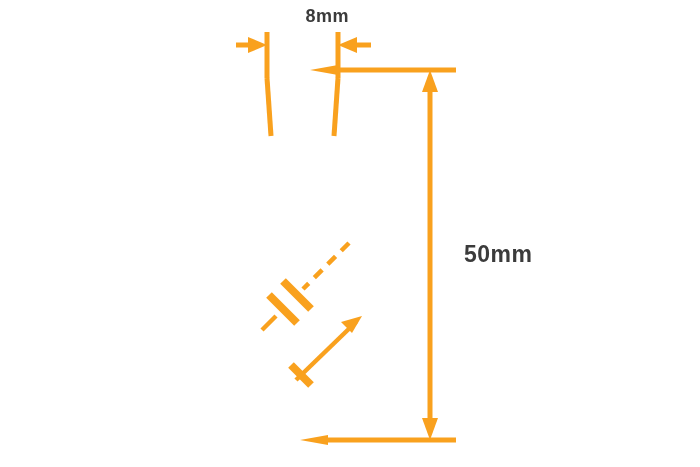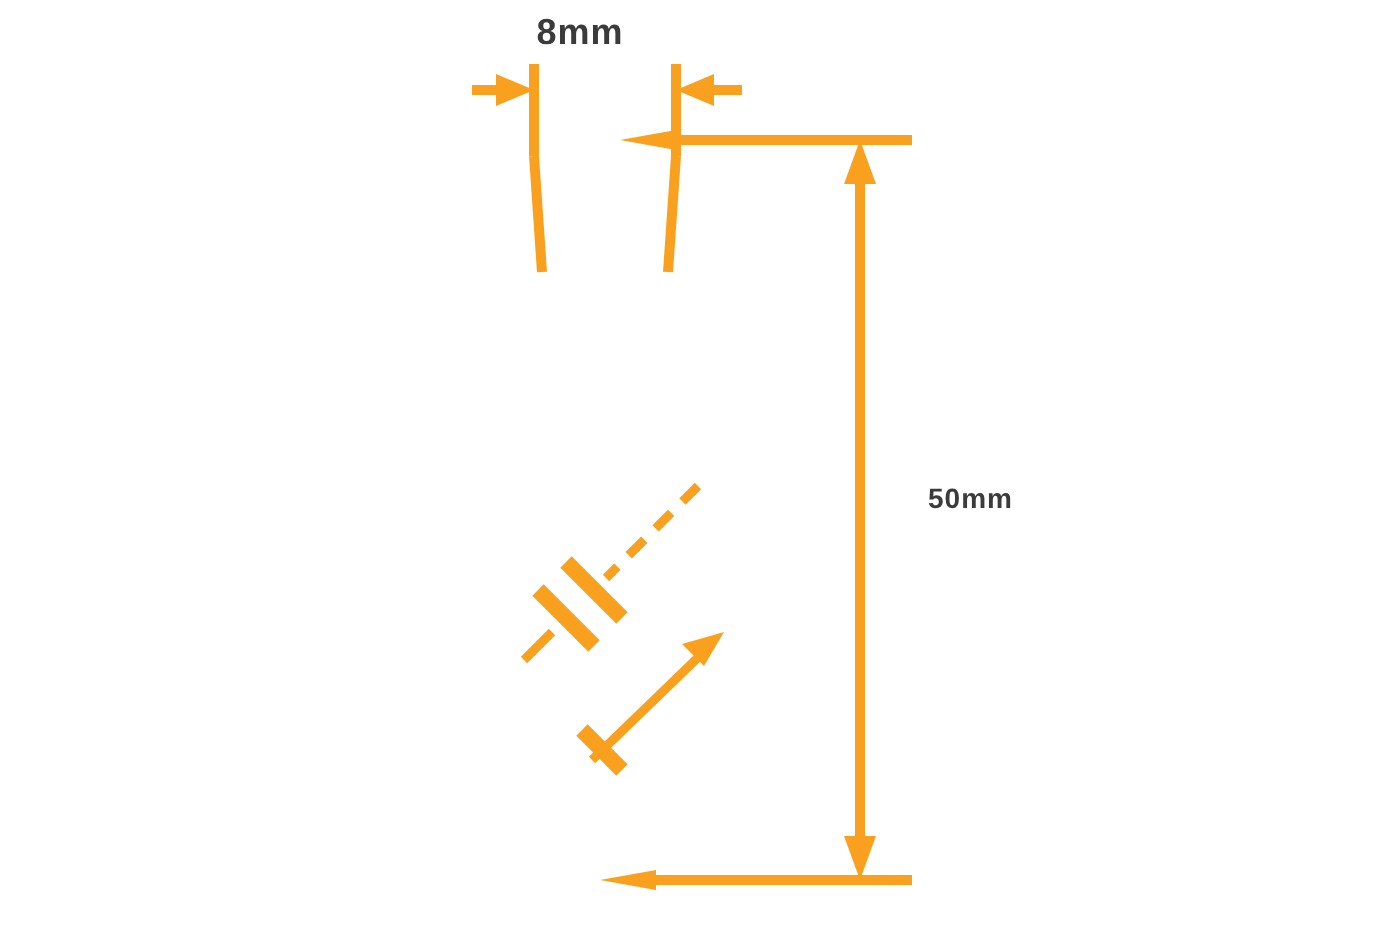--- a/index.html
+++ b/index.html
@@ -31,30 +31,30 @@
   }
   .dim-label {
     position: absolute;
     color: var(--color-label, #3b3b3b);
     font-weight: bold;
     letter-spacing: 0.5px;
     white-space: nowrap;
     user-select: none;
   }
   .dim-label.width {
-    left: 246px;
+    left: 261px;
     top: 6px;
     width: 88px;
-    text-align: center;
+    text-align: right;
     font-size: 18px;
   }
   .dim-label.height {
     left: 464px;
     top: 241px;
-    font-size: 14px;
+    font-size: 23px;
   }
 </style>
 </head>
 <body>
 
 <div class="stage">
 
   <svg width="700" height="467" viewBox="0 0 700 467">
 
     <g>

